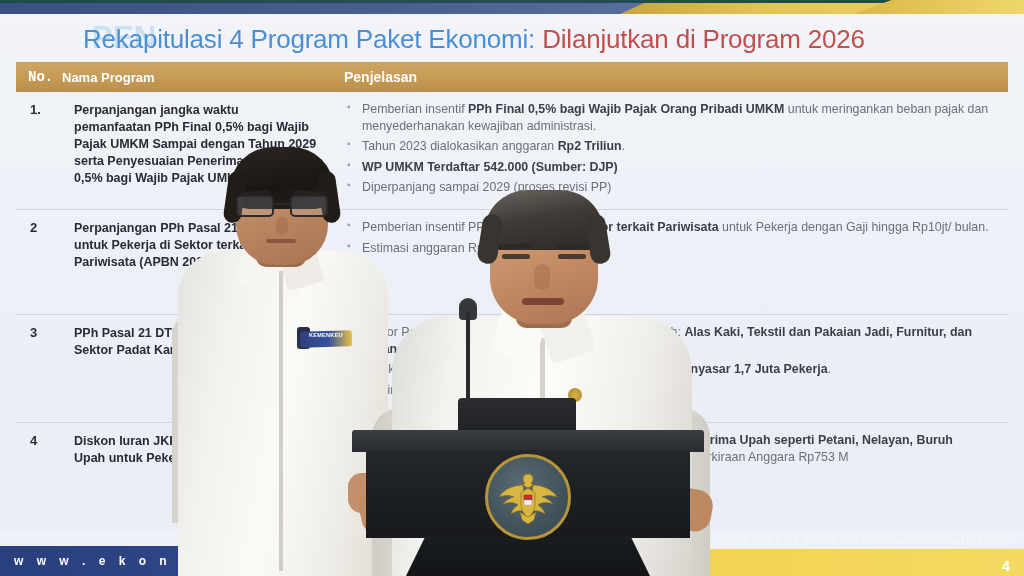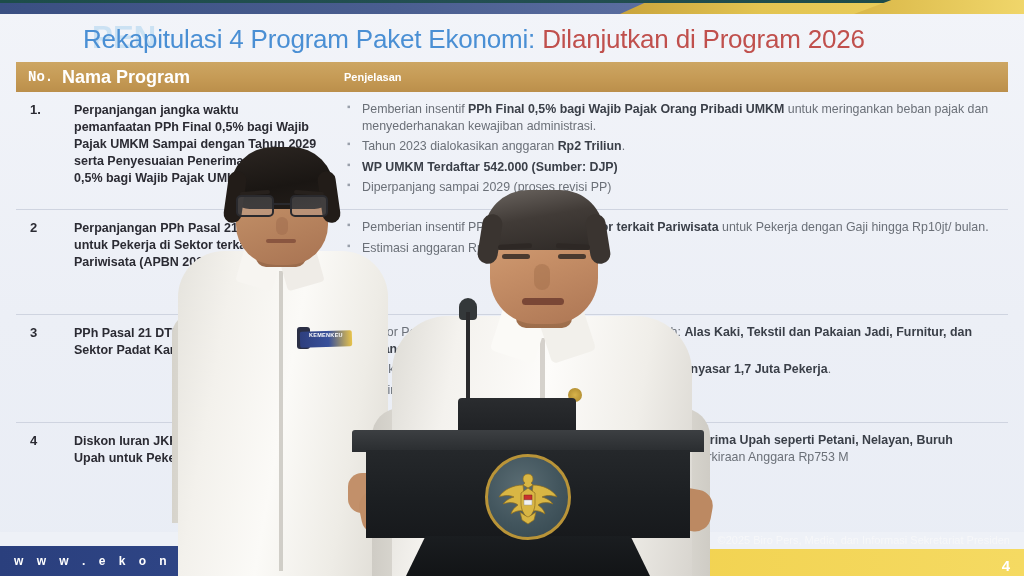--- a/index.html
+++ b/index.html
@@ -64,22 +64,22 @@
 
   
   #table { position:absolute; left:16px; top:62px; width:992px; }
 
   #thead {
     display:flex; height:30px; align-items:center;
     background:linear-gradient(180deg,#cda663 0%,#c59a55 55%,#bb8f4b 100%);
     color:#ffffff;
   }
   #thead .c-no   { width:46px; padding-left:12px; font-size:14px; font-weight:bold;font-family:Liberation Mono, monospace; }
-  #thead .c-name { width:270px; font-size:18px; font-weight:bold; }
-  #thead .c-expl { flex:1; font-size:11px; font-weight:bold; padding-left:12px; }
+  #thead .c-name { width:270px; font-size:13px; font-weight:bold; }
+  #thead .c-expl { flex:1; font-size:14px; font-weight:bold; padding-left:12px; }
 
   .trow { display:flex; border-bottom:1px solid #cfd4e0; }
   .trow .c-no {
     width:46px; padding:10px 0 0 14px;
     font-size:13px; font-weight:bold; color:#2b2b33;
   }
   .trow .c-name {
     width:270px; padding:10px 14px 8px 12px;
     font-size:12.5px; font-weight:bold; color:#2b2b33; line-height:1.36;
   }

